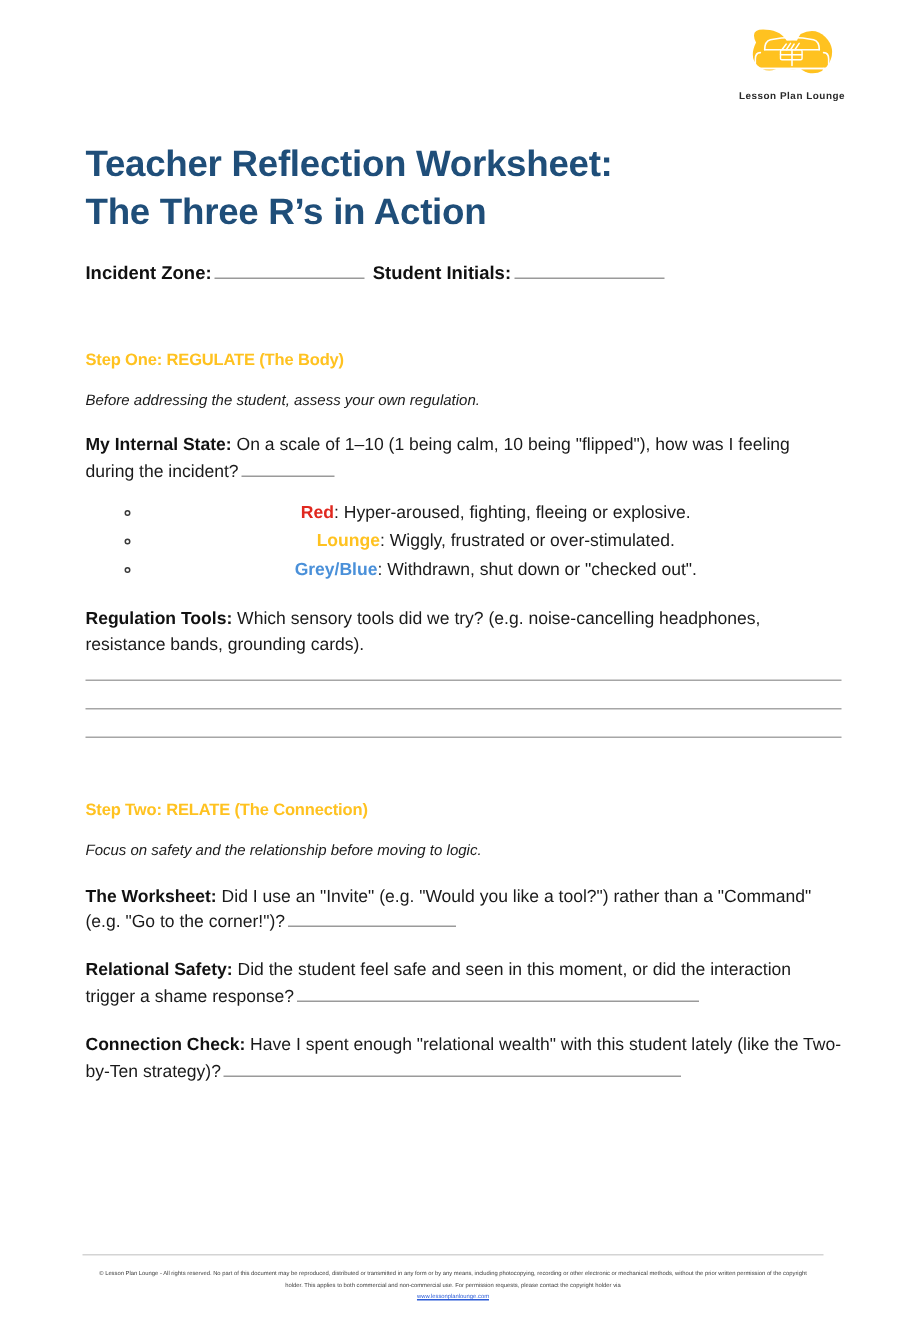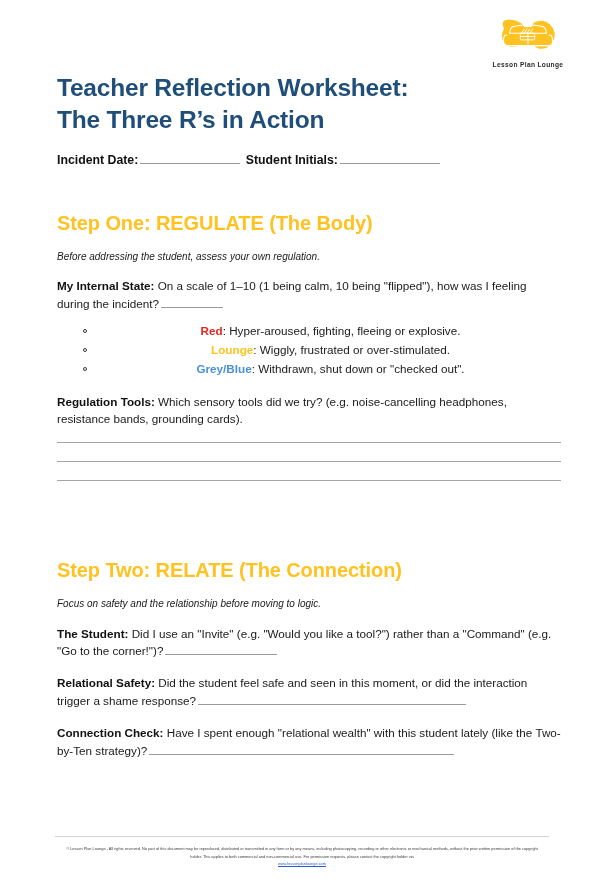--- a/index.html
+++ b/index.html
@@ -45,21 +45,21 @@
     font-weight: bold;
     letter-spacing: 0.35px;
     color: #2a2a2a;
     margin-top: 1px;
     white-space: nowrap;
   }
 
   
   .doc-title {
     margin: 0;
-    padding-top: 72px;
+    padding-top: 94px;
     font-size: 24.5px;
     font-weight: bold;
     line-height: 1.32;
     color: #1f4e79;
     letter-spacing: -0.2px;
     padding-left: 24px;
   }
   .doc-title .l2 { display: block; }
 
   .meta-row {
@@ -78,28 +78,28 @@
     margin: 0 2px;
     height: 11px;
   }
   .blank-date   { width: 100px; }
   .blank-init   { width: 100px; }
 
   
   .body-wrap { padding-left: 24px; padding-right: 10px; }
 
   .step-head {
-    font-size: 20px;
+    font-size: 11px;
     font-weight: bold;
     color: #ffc220;
     margin: 0;
     letter-spacing: -0.1px;
   }
   .step1-head { margin-top: 45px; }
-  .step2-head { margin-top: 78px; }
+  .step2-head { margin-top: 42px; }
 
   .step-sub {
     font-style: italic;
     font-size: 10px;
     color: #1a1a1a;
     margin: 15px 0 0 0;
     line-height: 1.35;
   }
 
   .q {
@@ -209,21 +209,21 @@
     </svg>
     <div class="logo-text">Lesson Plan Lounge</div>
   </div>
 
   <h1 class="doc-title">
     <span>Teacher Reflection Worksheet:</span>
     <span class="l2">The Three R’s in Action</span>
   </h1>
 
   <div class="meta-row">
-    <span class="meta-label">Incident Date:</span><span class="blank-inline blank-date"></span>&nbsp;<span class="meta-label">Student Initials:</span><span class="blank-inline blank-init"></span>
+    <span class="meta-label">Incident Zone:</span><span class="blank-inline blank-date"></span>&nbsp;<span class="meta-label">Student Initials:</span><span class="blank-inline blank-init"></span>
   </div>
 
   <div class="body-wrap">
 
     <h2 class="step-head step1-head">Step One: REGULATE (The Body)</h2>
     <p class="step-sub">Before addressing the student, assess your own regulation.</p>
 
     <p class="q"><b>My Internal State:</b><span> On a scale of 1–10 (1 being calm, 10 being "flipped"), how was I feeling during the incident?</span><span class="blank-inline blank-short"></span></p>
 
 
@@ -237,21 +237,21 @@
 
     <div class="rule-lines">
       <div class="rule"></div>
       <div class="rule"></div>
       <div class="rule"></div>
     </div>
 
     <h2 class="step-head step2-head">Step Two: RELATE (The Connection)</h2>
     <p class="step-sub">Focus on safety and the relationship before moving to logic.</p>
 
-    <p class="q"><b>The Student:</b><span> Did I use an "Invite" (e.g. "Would you like a tool?") rather than a "Command" (e.g. "Go to the corner!")?</span><span class="blank-inline blank-med"></span></p>
+    <p class="q"><b>The Worksheet:</b><span> Did I use an "Invite" (e.g. "Would you like a tool?") rather than a "Command" (e.g. "Go to the corner!")?</span><span class="blank-inline blank-med"></span></p>
 
     <p class="q"><b>Relational Safety:</b><span> Did the student feel safe and seen in this moment, or did the interaction trigger a shame response?</span><span class="blank-inline blank-long"></span></p>
 
     <p class="q"><b>Connection Check:</b><span> Have I spent enough "relational wealth" with this student lately (like the Two-by-Ten strategy)?</span><span class="blank-inline blank-xlong"></span></p>
 
   </div>
 
   <div class="footer">
     <div class="footer-sep"></div>
     <div class="footer-text">

